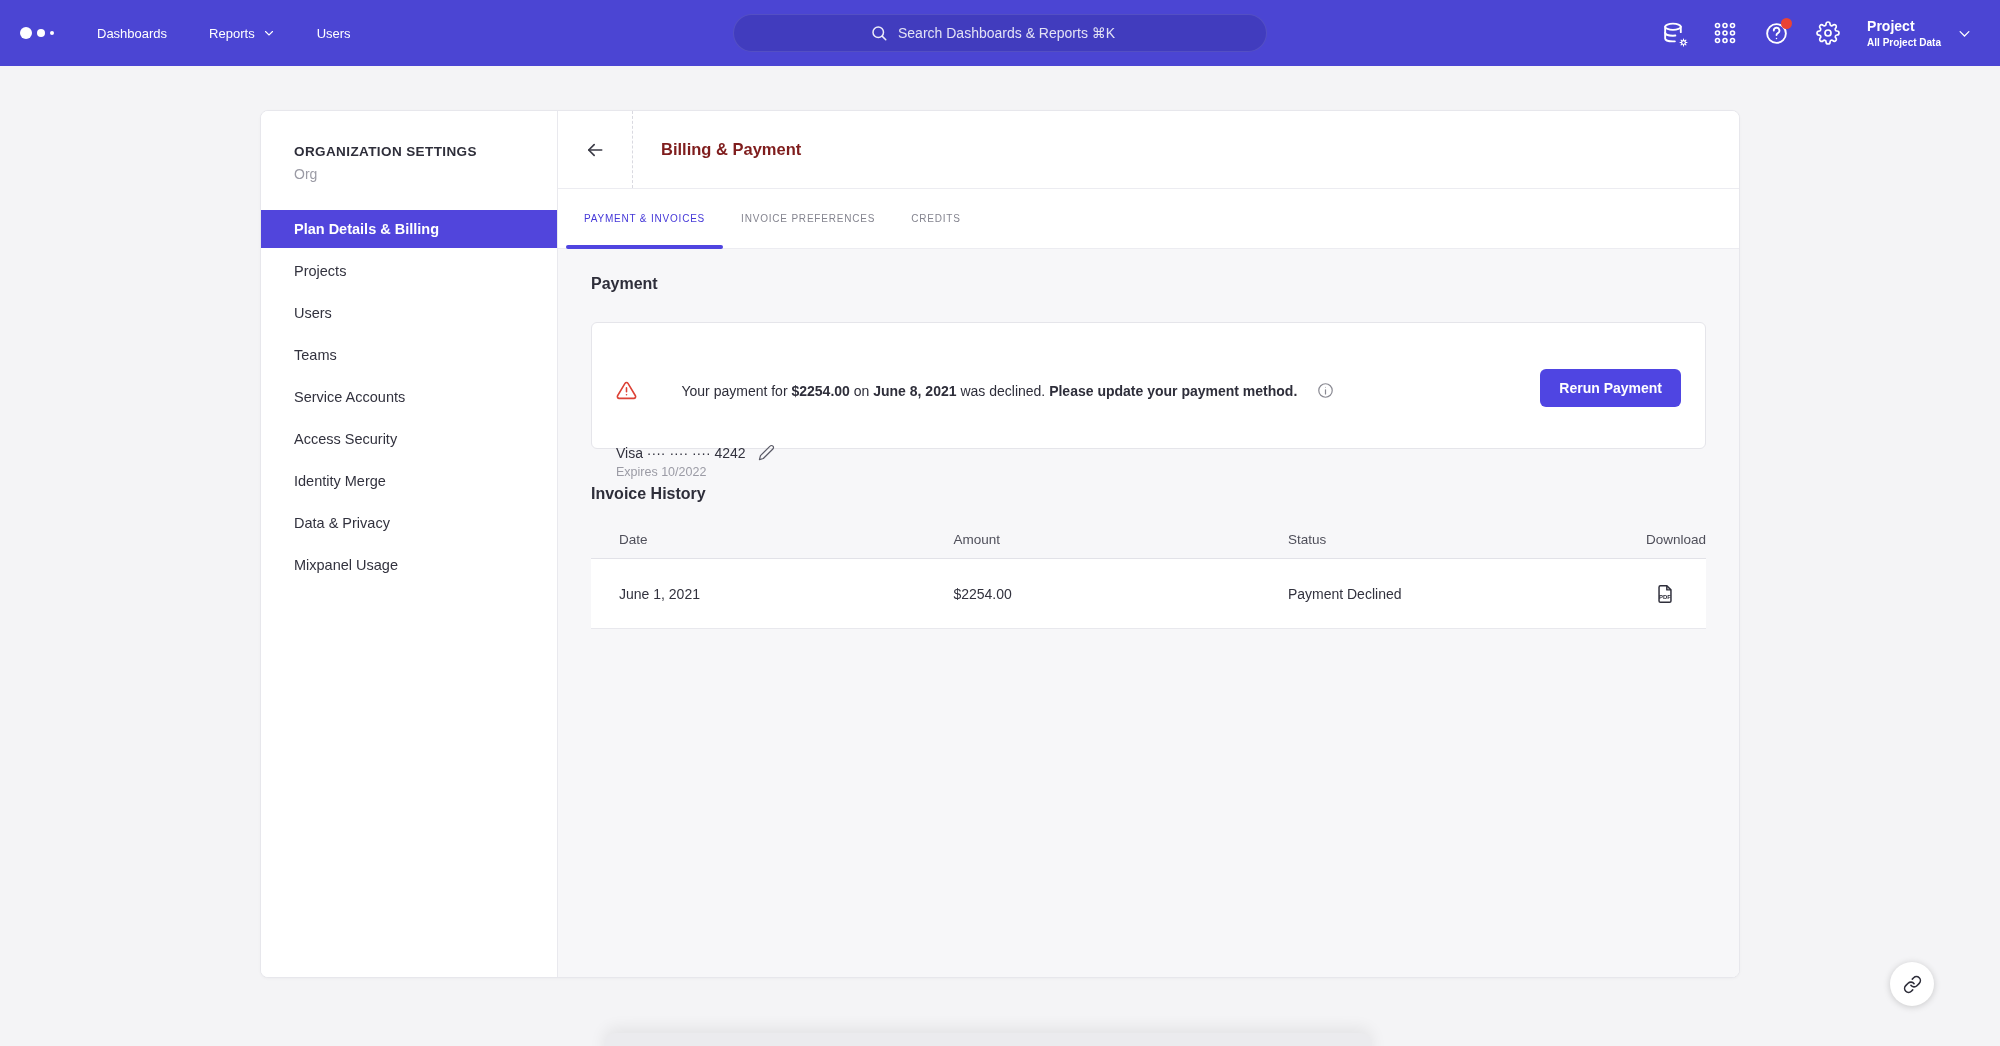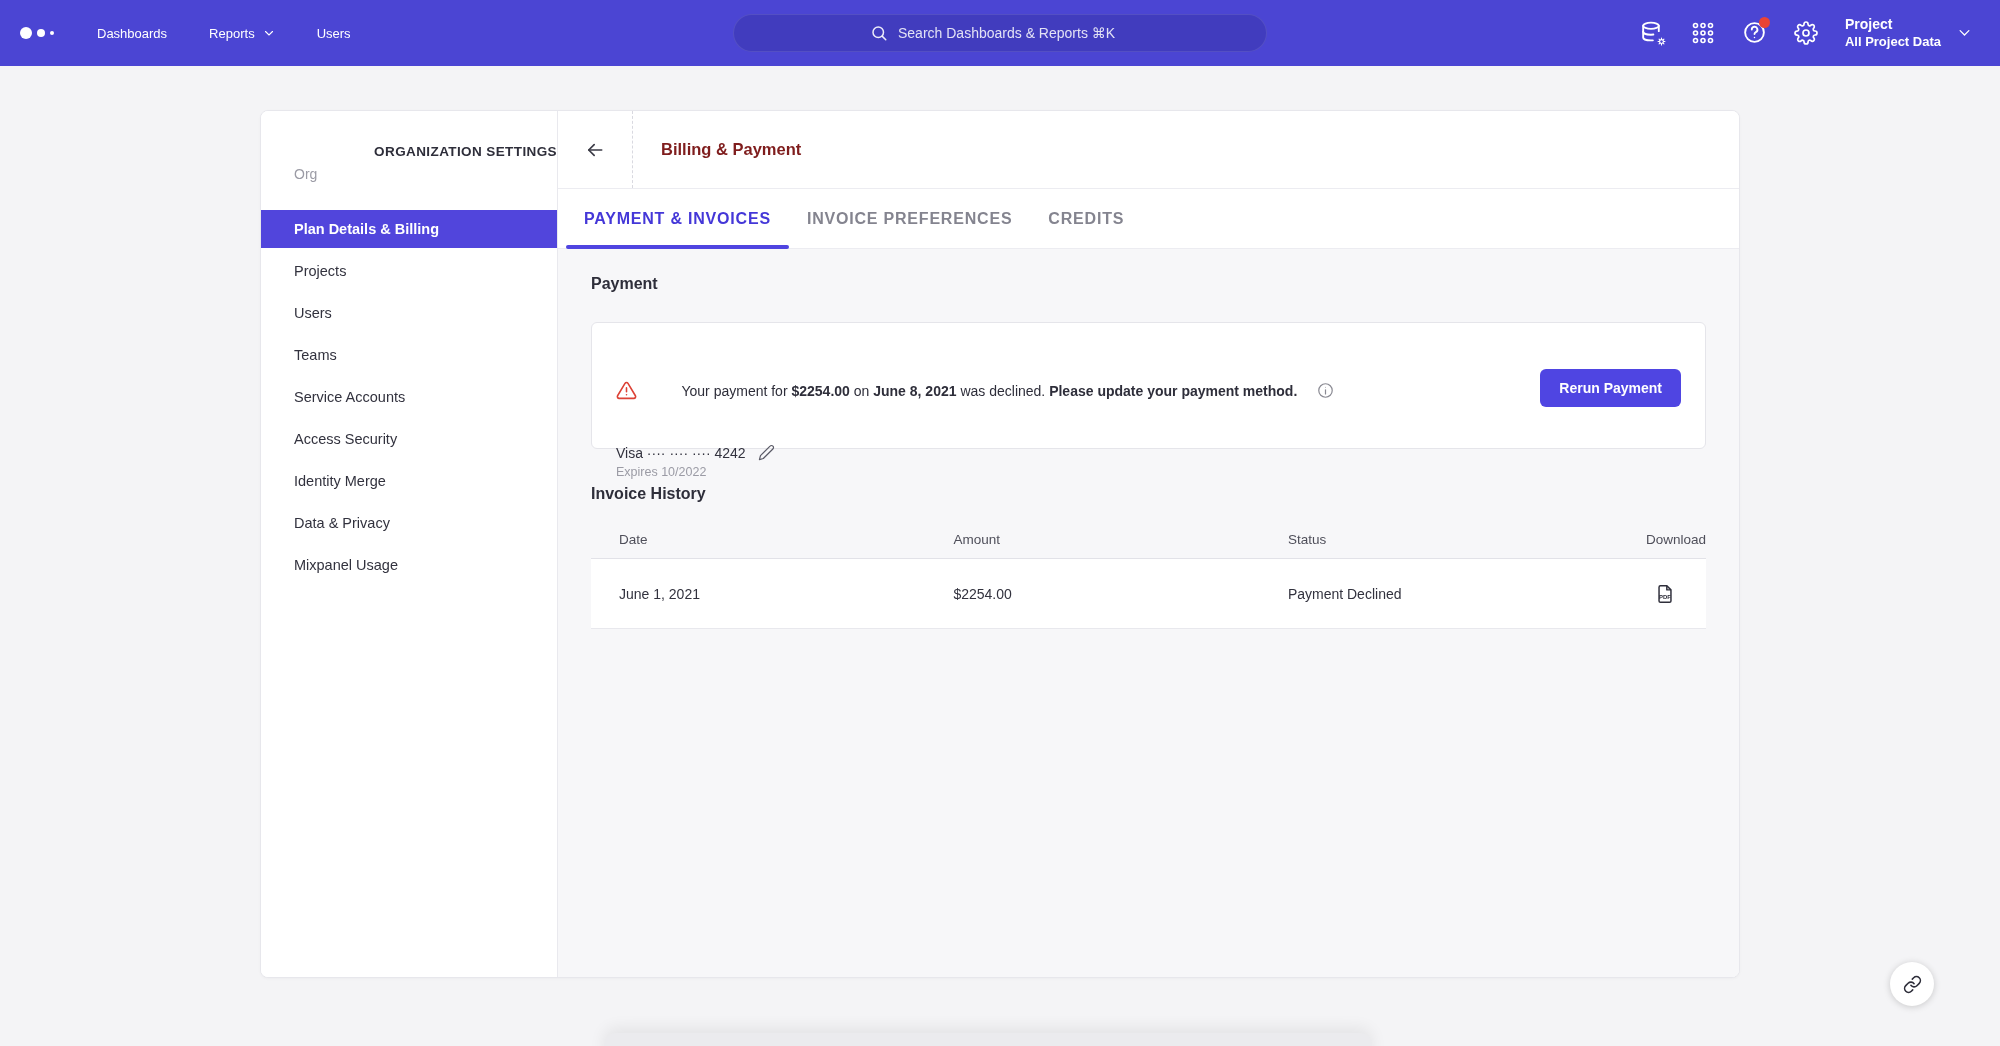--- a/index.html
+++ b/index.html
@@ -27,38 +27,38 @@
     font-family:inherit; }
   .search-box input::placeholder { color:rgba(255,255,255,0.85); }
   .nav-right { margin-left:auto; display:flex; align-items:center; gap:27px; padding-right:28px; }
   .icon-btn { position:relative; cursor:pointer; color:#fff; }
   .icon-btn svg { stroke:#fff; }
   .mini-gear { position:absolute; right:-4px; bottom:-3px; background:#4B45D3; border-radius:50%; padding:1px; }
   .red-dot { position:absolute; top:-3px; right:-3px; width:11px; height:11px; border-radius:50%; background:#EA4334; }
   .project-switcher { display:flex; align-items:center; gap:16px; cursor:pointer; }
   .project-text { text-align:left; line-height:1.3; }
   .project-label { font-size:14px; font-weight:700; }
-  .project-value { font-size:13px; font-weight:700; }
+  .project-value { font-size:10px; font-weight:700; }
   .project-chev svg { stroke:#fff; }
   
   .panel { position:absolute; left:260px; top:110px; width:1480px; height:868px; background:#fff;
     border:1px solid #e7e7ec; border-radius:8px; display:flex; overflow:hidden; box-shadow:0 1px 3px rgba(0,0,0,0.03); }
   .sidebar { width:297px; flex-shrink:0; background:#fff; border-right:1px solid #e9e9ee; padding-top:33px; }
-  .sidebar-title { margin:0 0 7px 33px; font-size:13.5px; font-weight:700; letter-spacing:.4px; color:#2e2e3a;text-align:right; }
+  .sidebar-title { margin:0 0 7px 33px; font-size:13.5px; font-weight:700; letter-spacing:.4px; color:#2e2e3a; }
   .sidebar-org { margin:0 0 28px 33px; font-size:14px; color:#9b9ba5; }
   .sidebar-item { height:38px; margin:4px 0; display:flex; align-items:center; padding-left:33px;
     font-size:14.5px; color:#32323e; cursor:pointer; }
   .sidebar-item.active { background:#5145DC; color:#fff; font-weight:700; }
   .main { flex:1; display:flex; flex-direction:column; min-width:0; }
   .main-header { height:78px; flex-shrink:0; background:#fff; border-bottom:1px solid #ececf1; display:flex; align-items:center; }
   .back-btn { width:75px; height:100%; display:flex; align-items:center; justify-content:center;
     border-right:1px dashed #d9d9e0; cursor:pointer; color:#3a3a45; }
   .main-title { margin-left:28px; font-size:16.5px; font-weight:700; color:#7f1d1d; }
   .tabs { height:60px; flex-shrink:0; background:#fff; border-bottom:1px solid #ececf1; display:flex; align-items:stretch; padding-left:8px; }
-  .tab { display:flex; align-items:center; padding:0 18px; font-size:16px; font-weight:700; letter-spacing:.8px;
+  .tab { display:flex; align-items:center; padding:0 18px; font-size:10px; font-weight:400; letter-spacing:.8px;
     color:#84848f; position:relative; cursor:pointer; white-space:nowrap; }
   .tab.active { color:#4437D8; }
   .tab.active::after { content:''; position:absolute; left:0; right:0; bottom:-1px; height:4px; background:#4F44E0; border-radius:2px; }
   .content { flex:1; background:#f7f7f9; padding:26px 33px 0; overflow:hidden; }
   .section-title { font-size:16px; font-weight:700; color:#2e2e3a; }
   
   .payment-card { margin-top:29px; background:#fff; border:1px solid #e5e5ea; border-radius:6px;
     height:127px; padding:25px 24px 20px; display:flex; justify-content:space-between; }
   .alert-row { display:flex; align-items:center; gap:11px; font-size:14px; color:#2e2e3a; white-space:pre-wrap; }
   .alert-row .warn { color:#DC4135; flex-shrink:0; }

